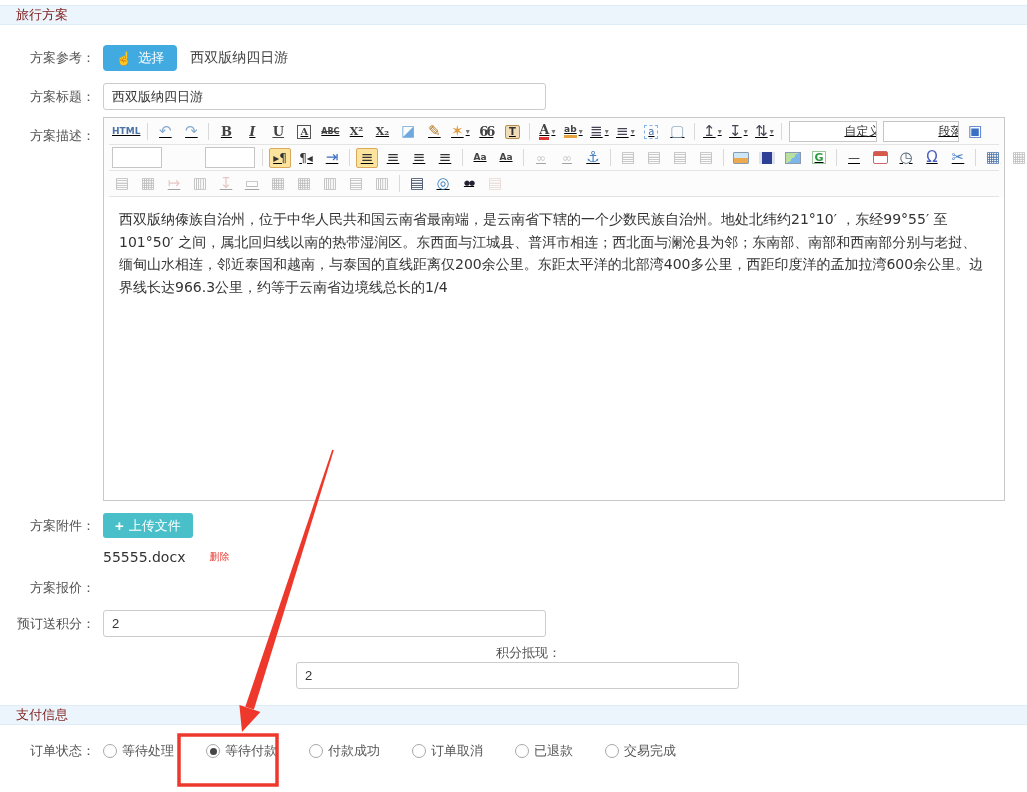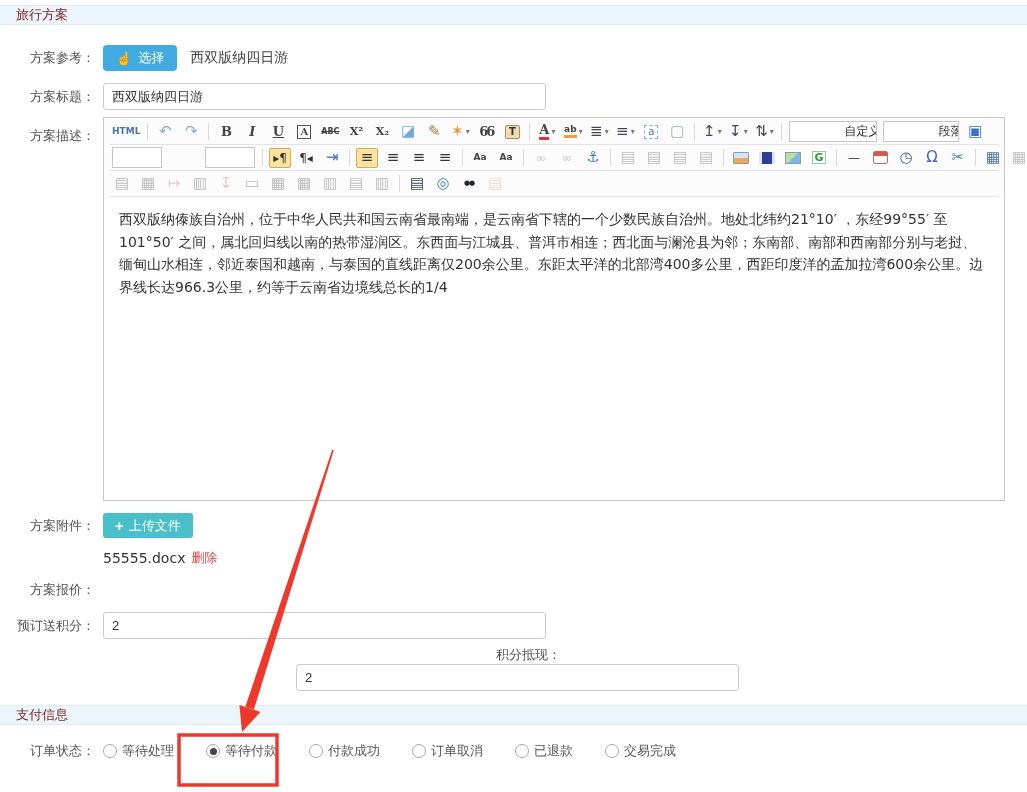--- a/index.html
+++ b/index.html
@@ -27,21 +27,21 @@
 
   .btn-select { background:#41aae0; color:#fff; border:none; border-radius:4px; height:26px; padding:0 13px;
     font-size:13px; display:inline-flex; align-items:center; gap:6px; cursor:pointer; }
   .btn-select .hand { font-size:13px; }
   .ref-text { margin-left:13px; color:#444; font-size:14px; }
 
   .txt-input { width:443px; height:27px; border:1px solid #ccc; border-radius:3px; padding:0 8px; font-size:13px; color:#333; outline:none; }
 
   .editor { width:902px; border:1px solid #c9c9c9; background:#fff; }
   .toolbar { background:#fcfcfc; padding:1px 5px 0 5px; }
-  .tb-row { display:flex; align-items:center; height:26px; border-bottom:1px solid #e4e4e4; }
+  .tb-row { display:flex; align-items:center; height:26px; border-bottom:1px solid #e4e4e4;text-decoration:underline; }
   .tb-btn { min-width:22px; height:20px; display:inline-flex; align-items:center; justify-content:center;
     margin:0 2px; font-size:12px; color:#444; border:1px solid transparent; border-radius:2px; cursor:pointer; white-space:nowrap; }
   .tb-btn.on { background:#fce49e; border-color:#d9a85b; }
   .tb-btn.off { opacity:.35; cursor:default; }
   .tb-caret { font-size:8px; color:#777; margin-left:2px; }
   .tb-sep { width:1px; height:17px; background:#d9d9d9; margin:0 4px; flex:none; }
   .tb-sel { height:21px; border:1px solid #c6c6c6; background:#fff; display:inline-flex; align-items:center;
     margin:0 3px; font-size:12px; color:#333; cursor:pointer; overflow:hidden;padding-left:48px; }
   .tb-sel .sl { padding:0 4px 0 6px; flex:1; white-space:nowrap; }
   .tb-sel .sc { width:14px; align-self:stretch; border-left:1px solid #c6c6c6; display:flex; align-items:center;
@@ -66,21 +66,21 @@
   .gi-video { width:16px; height:12px; background:#2e3f96; border-left:3px solid #dfe3ee; border-right:3px solid #dfe3ee; }
   .gi-map { width:16px; height:12px; border:1px solid #8a9ab0; background:linear-gradient(135deg,#b8e0a0 50%,#7fb6e8 50%); }
   .gi-g { width:14px; height:13px; border:1px solid #99c899; background:#fff; color:#2a9c3f; font-weight:bold; font-size:11px; }
   .gi-cal { width:15px; height:13px; border:1px solid #c66; background:linear-gradient(180deg,#d65a4a 4px,#fff 4px); border-radius:2px; }
 
   .ed-content { height:303px; background:#fff; padding:11px 15px; font-size:14px; color:#333; line-height:1.62; overflow:hidden; }
 
   .btn-upload { background:#49bfc9; color:#fff; border:none; border-radius:3px; height:25px; padding:0 12px;
     font-size:13px; display:inline-flex; align-items:center; gap:5px; cursor:pointer; }
   .btn-upload .plus { font-size:15px; font-weight:bold; }
-  .del-link { color:#e8453c; margin-left:6px; font-size:13px; cursor:pointer; }
+  .del-link { color:#e8453c; margin-left:24px; font-size:10px; cursor:pointer; }
 
   .payment { position:absolute; top:705px; left:0; right:0; }
   .row-status { margin-top:17px; }
   .radio-opt { display:inline-flex; align-items:center; margin-right:32px; font-size:13px; color:#555; cursor:pointer; }
   .radio { width:14px; height:14px; border:1px solid #a8a8a8; border-radius:50%; margin-right:5px; background:#fff;
     display:inline-flex; align-items:center; justify-content:center; flex:none; }
   .radio .dot { width:7px; height:7px; background:#454545; border-radius:50%; }
 
   .overlay { position:absolute; top:0; left:0; pointer-events:none; }
 </style>

